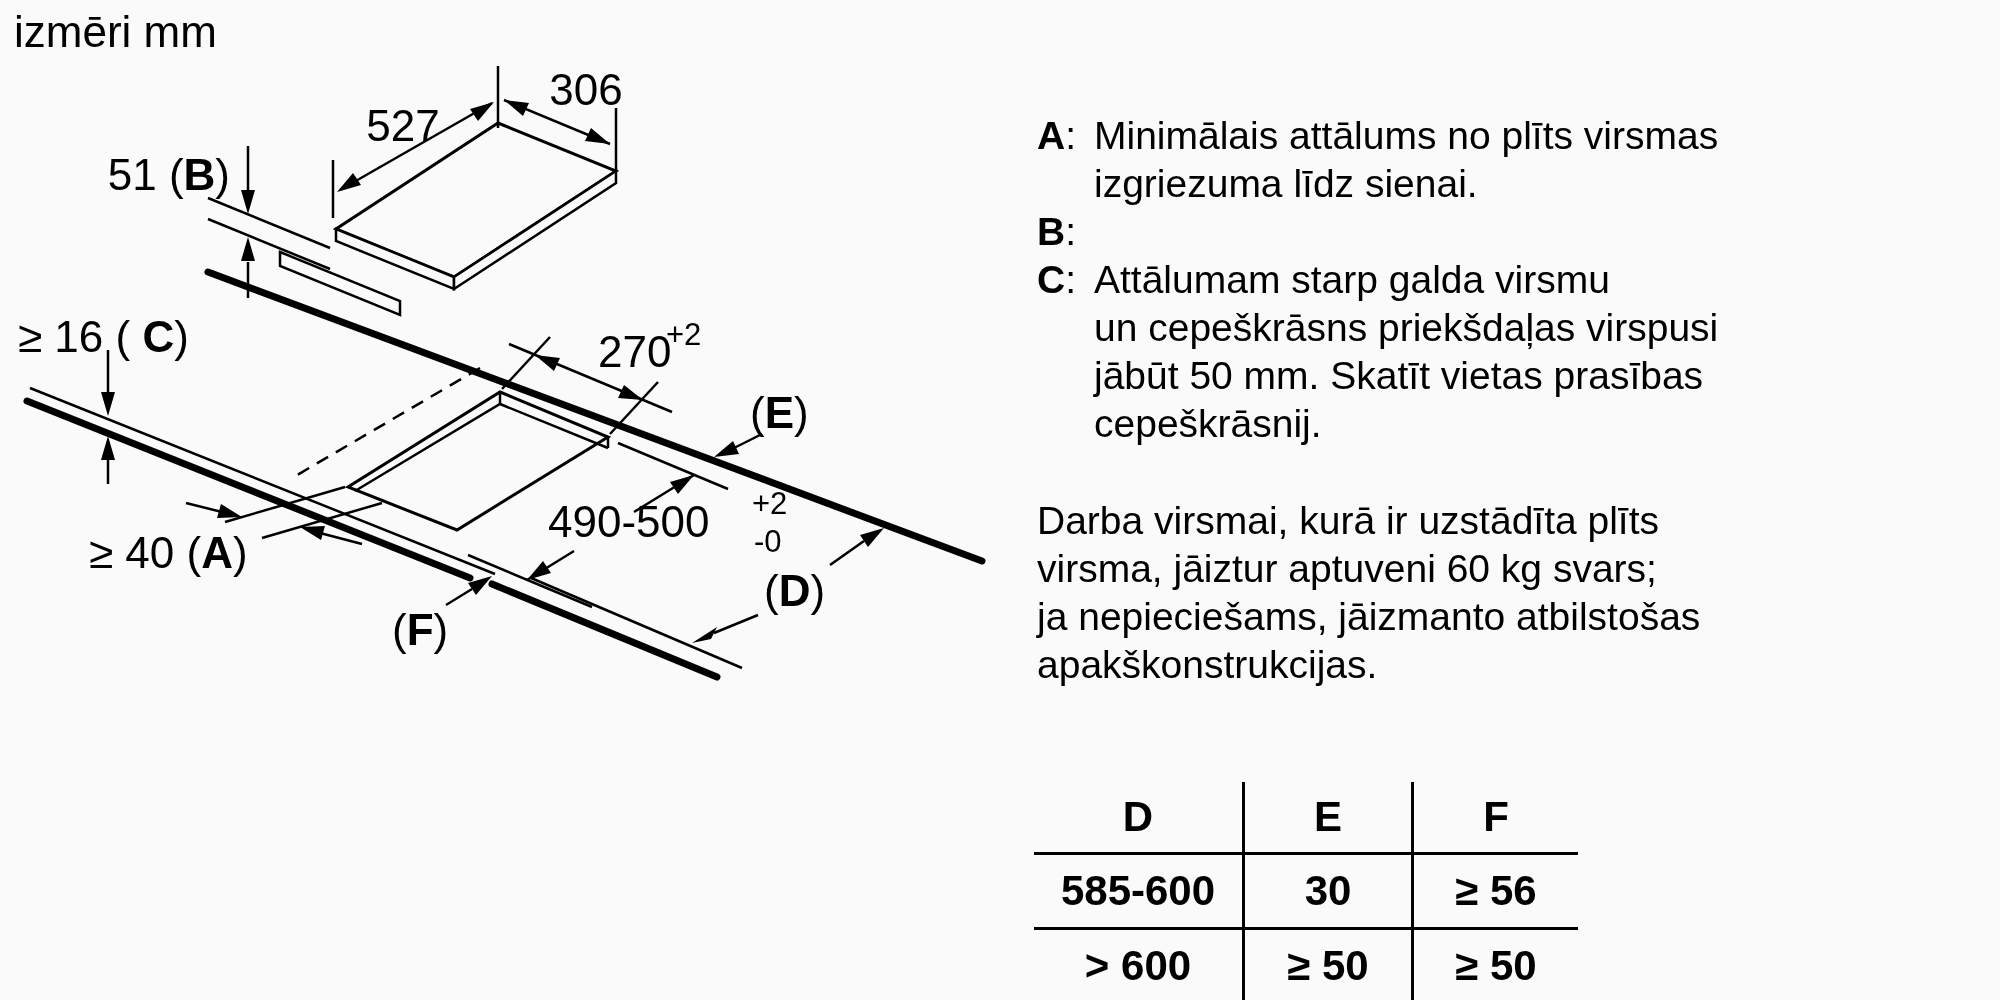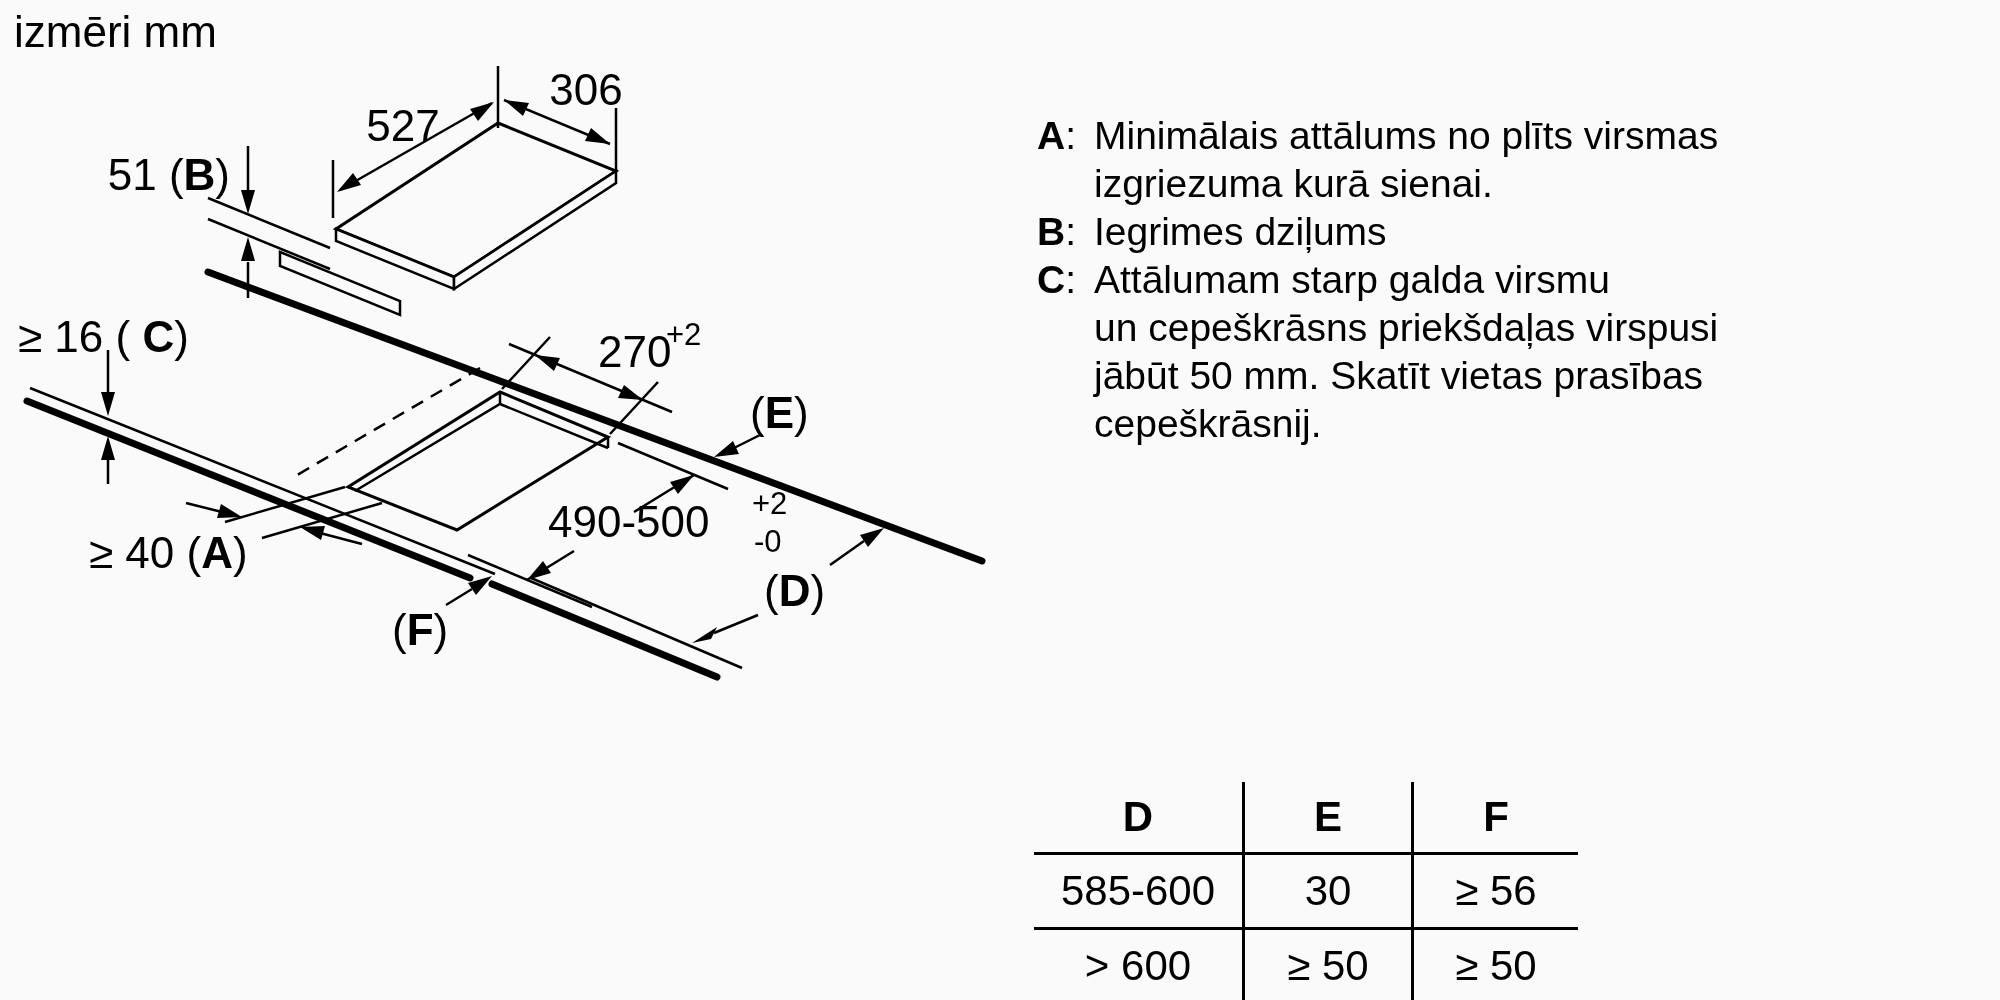--- a/index.html
+++ b/index.html
@@ -21,21 +21,21 @@
   .note-body{white-space:pre-line;}
   .paragraph{
     position:absolute;left:1037px;top:497px;font-size:39px;line-height:48px;
     white-space:pre-line;
   }
   table.spec{
     position:absolute;left:1034px;top:782px;border-collapse:collapse;
     font-size:42px;
   }
   table.spec th, table.spec td{
-    text-align:center;vertical-align:middle;padding:0;font-weight:normal;
+    text-align:center;vertical-align:middle;padding:0;font-weight:bold;
   }
   table.spec th{font-weight:bold;height:70px;}
   table.spec td{height:72px;}
   table.spec .c1{width:208px;}
   table.spec .c2{width:166px;border-left:3px solid #000;}
   table.spec .c3{width:164px;border-left:3px solid #000;}
   table.spec thead tr{border-bottom:3px solid #000;}
   table.spec tbody tr.r1{border-bottom:3px solid #000;}
   .ln{stroke:#000;fill:none;}
   .w2{stroke-width:2.5px;}
@@ -160,35 +160,38 @@
       <line class="ln w2" x1="446" y1="605" x2="472" y2="589"></line>
       <polygon class="head" points="492,576 476,595 468,583"></polygon>
       <text class="dimtxt" x="392" y="645"><tspan>(</tspan><tspan font-weight="bold">F</tspan><tspan>)</tspan></text>
     </g>
   </svg>
 
   <div class="notes">
     <div class="note-row">
       <span class="note-key"><span>A</span><span class="colon">:</span></span>
       <div class="note-body">Minimālais attālums no plīts virsmas
-izgriezuma kurā sienai.</div>
+izgriezuma līdz sienai.</div>
     </div>
     <div class="note-row">
       <span class="note-key"><span>B</span><span class="colon">:</span></span>
-      <div class="note-body">Iegrimes dziļums</div>
     </div>
     <div class="note-row">
       <span class="note-key"><span>C</span><span class="colon">:</span></span>
       <div class="note-body">Attālumam starp galda virsmu
 un cepeškrāsns priekšdaļas virspusi
 jābūt 50 mm. Skatīt vietas prasības
 cepeškrāsnij.</div>
     </div>
   </div>
 
+  <div class="paragraph">Darba virsmai, kurā ir uzstādīta plīts
+virsma, jāiztur aptuveni 60 kg svars;
+ja nepieciešams, jāizmanto atbilstošas
+apakškonstrukcijas.</div>
 
   <table class="spec">
     <thead>
       <tr>
         <th class="c1">D</th>
         <th class="c2">E</th>
         <th class="c3">F</th>
       </tr>
     </thead>
     <tbody>

